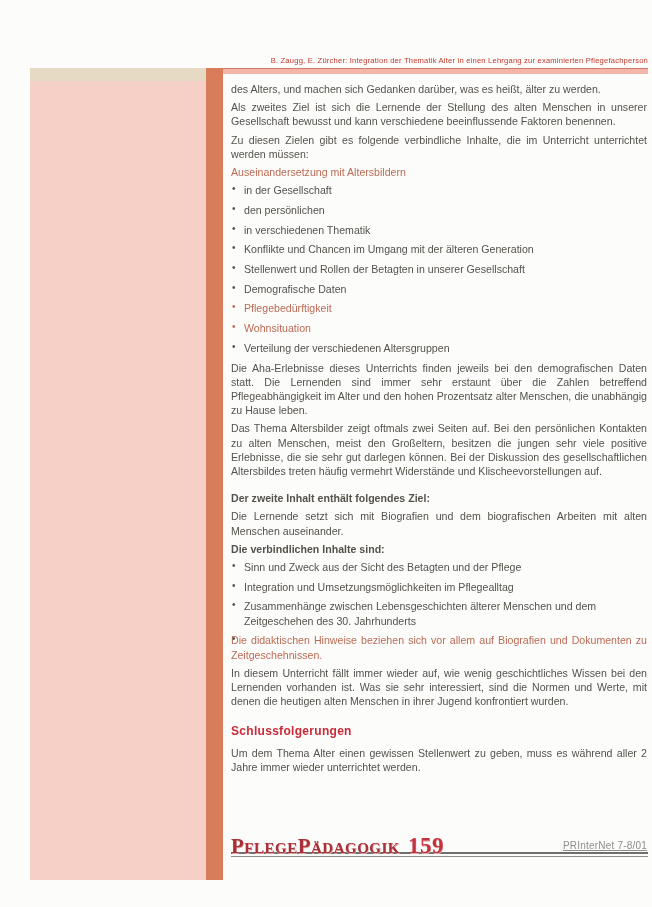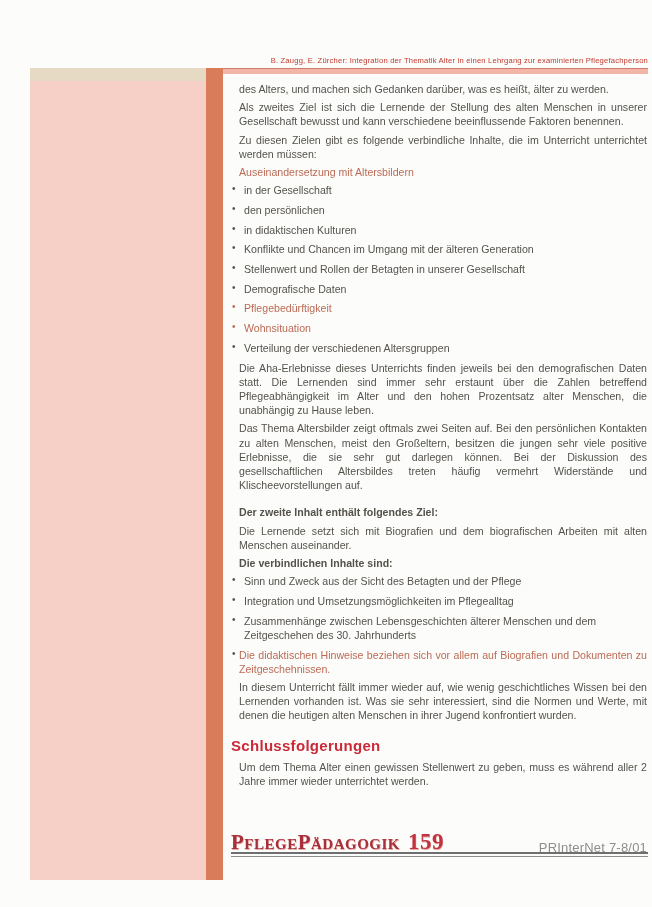--- a/index.html
+++ b/index.html
@@ -31,60 +31,60 @@
   .sidebar-stripe{
     position:absolute;top:68px;left:206px;width:17px;height:812px;
     background:#d87c5a;
   }
   
   .text-col{
     position:absolute;top:82px;left:231px;width:416px;
     font-size:10.6px;line-height:14.2px;color:#55524c;
     text-align:justify;
   }
-  .text-col p{margin:0 0 4px 8px;}
+  .text-col p{margin:0 0 4px 0;}
   p.accent{color:#bc6a55;}
   p.bold{font-weight:bold;}
   .gap{margin-top:13px !important;}
   ul.bullets{list-style:none;margin:2px 0 4px 0;padding:0;}
   ul.bullets li{
     position:relative;padding-left:13px;margin:0 0 5.5px 0;
     text-align:left;
   }
   ul.bullets li .dot{
     position:absolute;left:1px;top:-1px;color:#55524c;font-size:10px;
   }
   ul.bullets li.accent, ul.bullets li.accent .dot{color:#bc6a55;}
   .conclusion-heading{
     margin:16px 0 7px 0 !important;
-    font-size:15px;font-weight:bold;letter-spacing:.3px;
+    font-size:12px;font-weight:bold;letter-spacing:.3px;
     color:#cb2a38;text-align:left;
   }
   
   .footer{position:absolute;left:231px;top:831px;width:417px;height:28px;}
   .footer-brand{
     position:absolute;left:0;top:0;
     font-family:"Liberation Serif",serif;font-weight:bold;
-    font-variant:small-caps;font-size:21px;line-height:22px;
+    font-variant:small-caps;font-size:21px;line-height:30px;
     color:#a8303a;letter-spacing:.5px;
     text-shadow:0.6px 0.6px 0 #e2a9a4;
     white-space:nowrap;
   }
   .footer-pagenum{
     font-family:"Liberation Serif",serif;font-weight:bold;
     font-size:23px;color:#c3333f;margin-left:8px;
     text-shadow:0.6px 0.6px 0 #e2a9a4;
   }
   .footer-rule{
     position:absolute;left:0;right:0;top:21px;height:2px;
     border-top:2px solid #6f6f6f;border-bottom:1px solid #8d8d8d;
   }
   .footer-issue{
     position:absolute;right:1px;top:9px;
-    font-size:13px;color:#8f8e8a;letter-spacing:.2px;
+    font-size:10px;color:#8f8e8a;letter-spacing:.2px;text-decoration:underline;
   }
 </style>
 </head>
 <body>
 
 <div class="header-citation">B. Zaugg, E. Zürcher: Integration der Thematik Alter in einen Lehrgang zur examinierten Pflegefachperson</div>
 <div class="header-band"></div>
 
 <div class="sidebar">
   <div class="sidebar-topstrip"></div>
@@ -93,21 +93,21 @@
 
 <div class="text-col">
   <p>des Alters, und machen sich Gedanken darüber, was es heißt, älter zu werden.</p>
   <p>Als zweites Ziel ist sich die Lernende der Stellung des alten Menschen in unserer Gesellschaft bewusst und kann verschiedene beeinflussende Faktoren benennen.</p>
   <p>Zu diesen Zielen gibt es folgende verbindliche Inhalte, die im Unterricht unterrichtet werden müssen:</p>
   <p class="accent">Auseinandersetzung mit Altersbildern</p>
 
   <ul class="bullets">
     <li><span class="dot">•</span><span>in der Gesellschaft</span></li>
     <li><span class="dot">•</span><span>den persönlichen</span></li>
-    <li><span class="dot">•</span><span>in didaktischen Kulturen</span></li>
+    <li><span class="dot">•</span><span>in verschiedenen Thematik</span></li>
     <li><span class="dot">•</span><span>Konflikte und Chancen im Umgang mit der älteren Generation</span></li>
     <li><span class="dot">•</span><span>Stellenwert und Rollen der Betagten in unserer Gesellschaft</span></li>
     <li><span class="dot">•</span><span>Demografische Daten</span></li>
     <li class="accent"><span class="dot">•</span><span>Pflegebedürftigkeit</span></li>
     <li class="accent"><span class="dot">•</span><span>Wohnsituation</span></li>
     <li><span class="dot">•</span><span>Verteilung der verschiedenen Altersgruppen</span></li>
   </ul>
 
   <p>Die Aha-Erlebnisse dieses Unterrichts finden jeweils bei den demografischen Daten statt. Die Lernenden sind immer sehr erstaunt über die Zahlen betreffend Pflegeabhängigkeit im Alter und den hohen Prozentsatz alter Menschen, die unabhängig zu Hause leben.</p>
   <p>Das Thema Altersbilder zeigt oftmals zwei Seiten auf. Bei den persönlichen Kontakten zu alten Menschen, meist den Großeltern, besitzen die jungen sehr viele positive Erlebnisse, die sie sehr gut darlegen können. Bei der Diskussion des gesellschaftlichen Altersbildes treten häufig vermehrt Widerstände und Klischeevorstellungen auf.</p>

